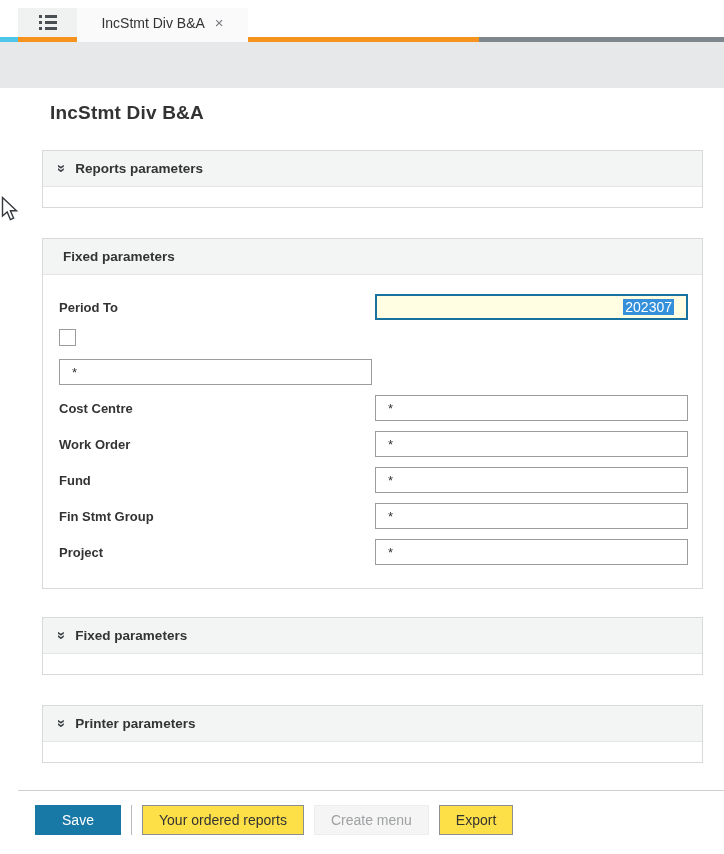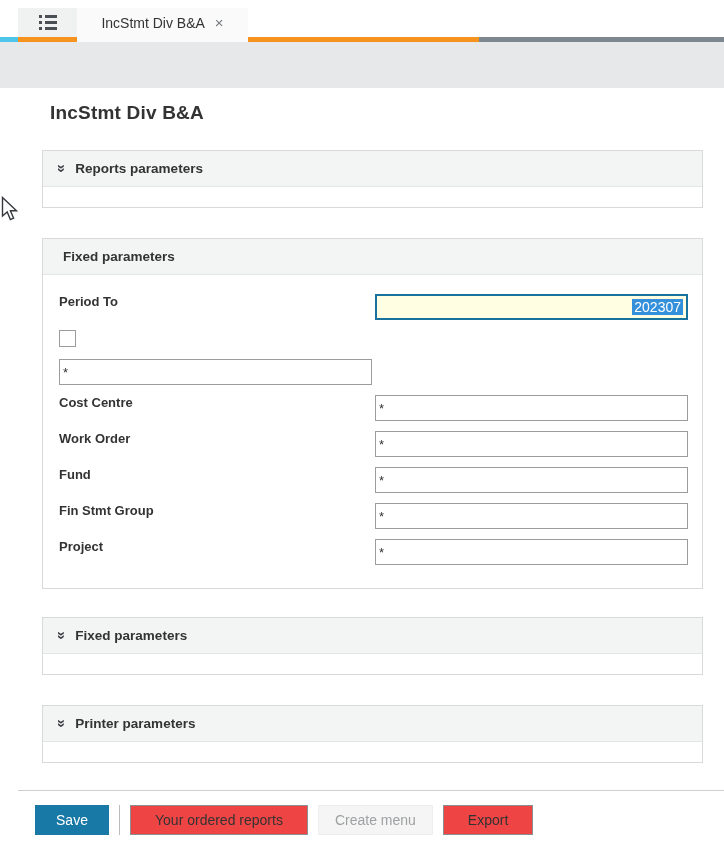--- a/index.html
+++ b/index.html
@@ -46,46 +46,46 @@
   }
   .sec-header.no-icon { padding-left:20px; cursor:default; }
   .chevrons {
     display:inline-block; transform:rotate(90deg); font-size:15px; font-weight:bold;
     color:#3c4146; margin-right:9px; line-height:1;
   }
   .sec-body { background:#fff; }
   .sec-body.empty { height:20px; }
   
   .fields { padding:19px 14px 13px 16px; }
-  .frow { display:flex; align-items:flex-start; margin-bottom:10px;gap:24px; }
+  .frow { display:flex; align-items:center; margin-bottom:10px;gap:24px; }
   .frow.cbrow { margin-bottom:11px; height:18px; }
   .flabel { width:317px; font-size:13px; font-weight:bold; color:#333; }
   .fctrl { flex:1; }
   .tinput {
     width:313px; height:26px; border:1px solid #9c9c9c; background:#fff;
-    font-size:13px; display:flex; align-items:center; padding:0 3px; color:#333;
+    font-size:13px; display:flex; align-items:center; padding:0 12px; color:#333;
   }
   .tinput.focused {
     border:2px solid #17739d; background:#fffee3; justify-content:flex-end;
     font-size:14px;
   }
   .sel-val { background:#3590dc; color:#fff; padding:0 2px; }
   .checkbox {
     width:17px; height:17px; border:1px solid #9b9b9b; background:#fff;
     display:inline-block; cursor:pointer;
   }
   
   .footer-divider { border-top:1px solid #cfcfcf; margin:27px -21px 0 -24px; }
   .btnrow { display:flex; align-items:center; margin-top:14px; margin-left:-7px; }
   .btn {
     height:30px; font-size:14px; display:inline-flex; align-items:center;
     justify-content:center; cursor:pointer; white-space:nowrap;
   }
-  .btn.primary { width:74px; background:#1878a6; color:#fff; border:none; }
-  .btn.secondary { background:#ef4444; border:1px solid #8c8f91; color:#333; padding:0 24px; }
+  .btn.primary { width:86px; background:#1878a6; color:#fff; border:none; }
+  .btn.secondary { background:#fde047; border:1px solid #8c8f91; color:#333; padding:0 16px; }
   .btn.disabled { background:#f5f5f5; border:1px solid #eeeeee; color:#9ea0a2; padding:6px 16px; cursor:default; }
   .btn + .btn { margin-left:10px; }
   .btn-sep { width:1px; height:30px; background:#b9bcbe; margin:0 10px; }
   .cursor { position:absolute; left:1px; top:196px; z-index:20; pointer-events:none; }
 </style>
 </head>
 <body>
 
 <div class="tabbar">
   <div class="menu-tab">

